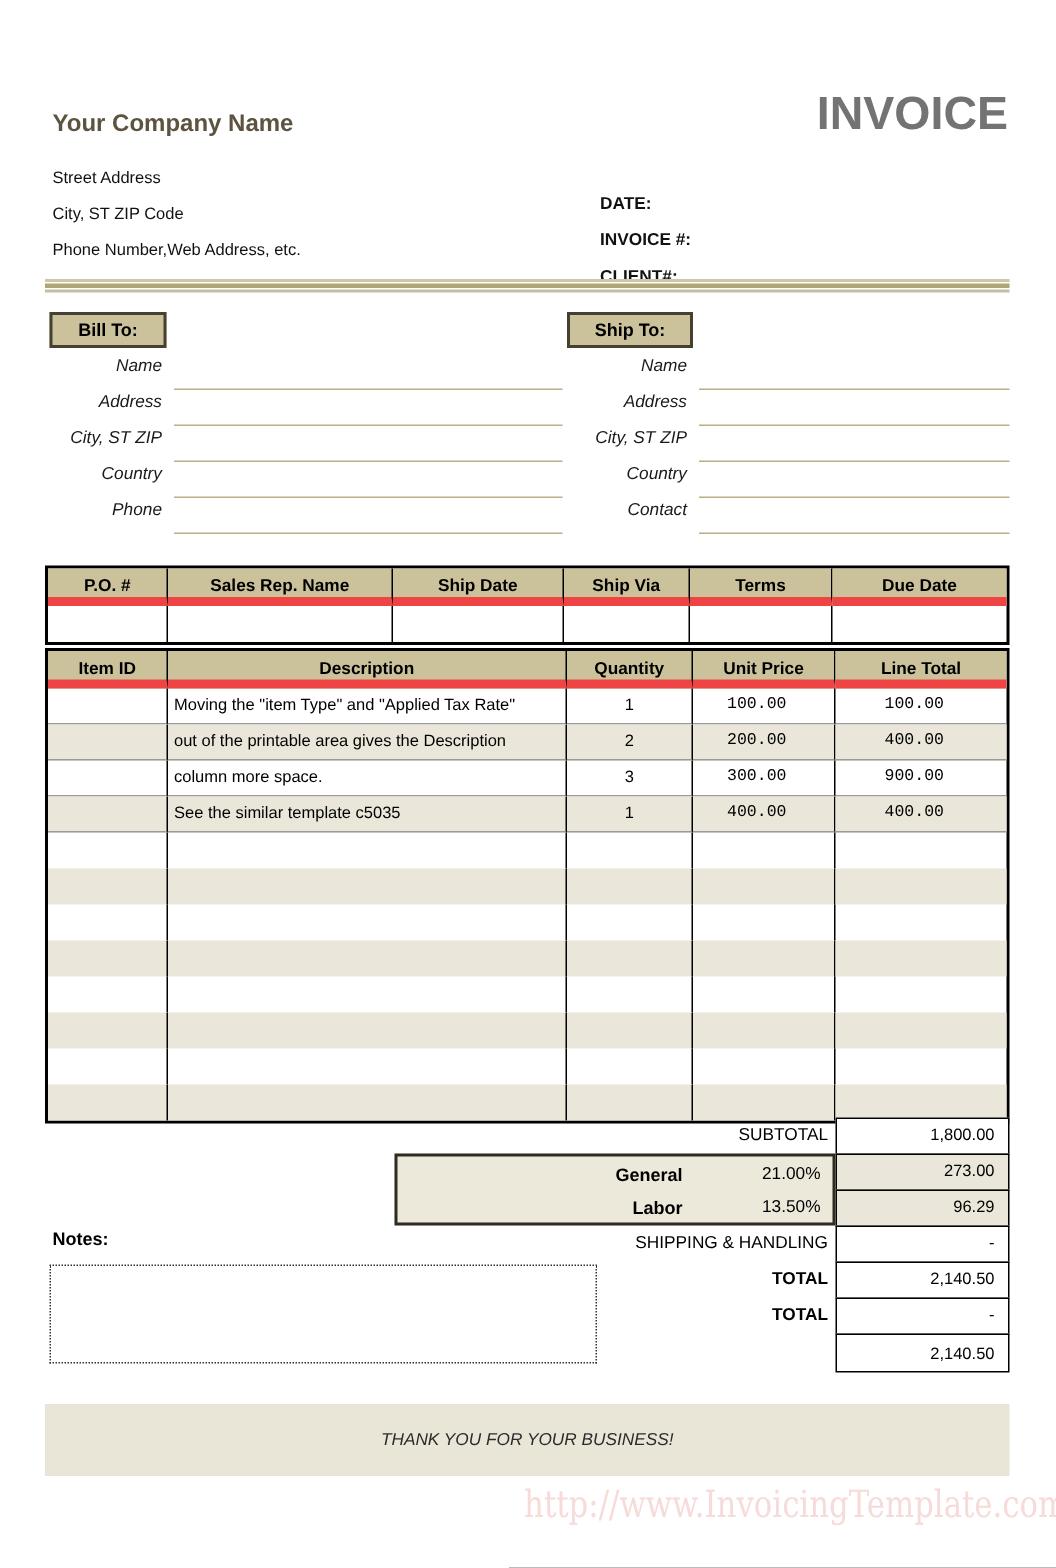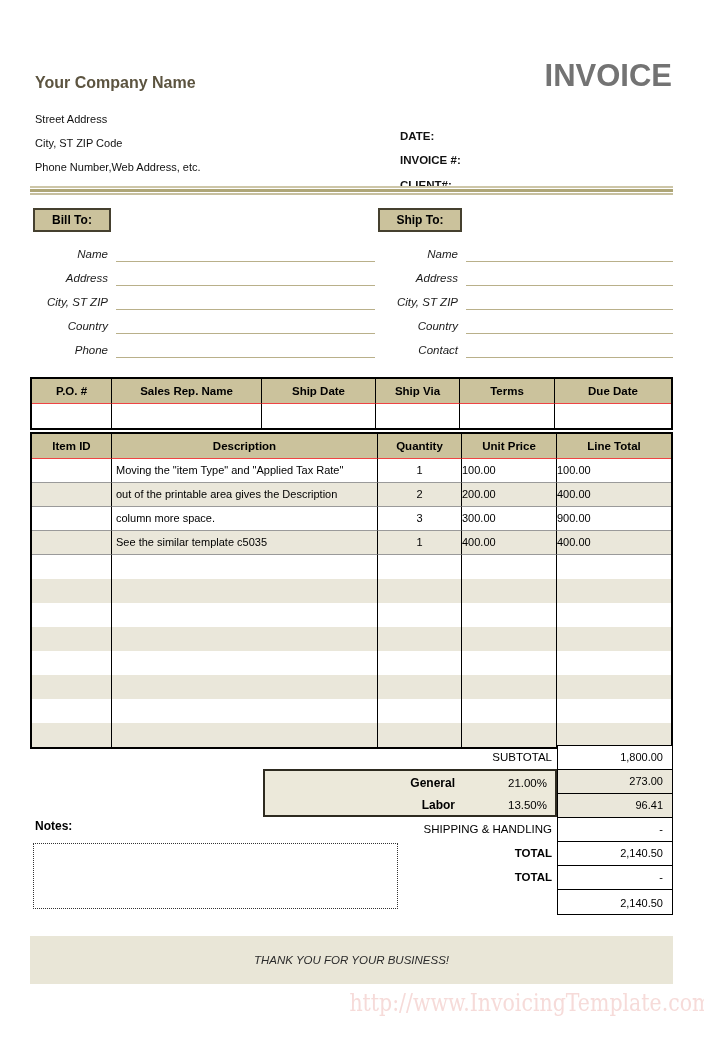--- a/index.html
+++ b/index.html
@@ -21,41 +21,41 @@
   .divider .g  { height:1px; background:#fff; }
   .divider .l2 { height:3px; background:#aea677; }
   .divider .l3 { height:2px; background:#c6bf9e; }
   
   .party-box {
     position:absolute; top:208px; height:24px; background:#cbc29c;
     border:2px solid #45402f; font-size:12px; font-weight:bold;
     display:flex; align-items:center; justify-content:center; color:#000;
   }
   .party-rows { position:absolute; top:238px; }
-  .prow { display:flex; align-items:flex-end; height:24px; }
+  .prow { display:flex; align-items:flex-start; height:24px; }
   .plabel { font-style:italic; font-size:11.5px; color:#1a1a1a; text-align:right; padding-bottom:2px; }
   .pline { flex:1; margin-left:8px; border-bottom:1px solid #b9b08a; height:22px; }
   
   .otable { position:absolute; left:30px; top:377px; width:643px; border:2px solid #000; background:#fff; }
   .itable { position:absolute; left:30px; top:432px; width:643px; border:2px solid #000; background:#fff; }
   .trow { display:grid; grid-template-columns:80px 266px 84px 95px 1fr; }
   .orow { display:grid; grid-template-columns:80px 150px 114px 84px 95px 1fr; }
   .thead > div {
     background:#cbc29c; font-size:11.5px; font-weight:bold; text-align:center;
-    height:25px; line-height:25px; border-right:1px solid #000; border-bottom:1px solid #ef4444;
+    height:25px; line-height:25px; border-right:1px solid #000; border-bottom:6px solid #ef4444;
   }
   .thead > div:last-child { border-right:none; }
   .cell { height:24px; line-height:23px; font-size:11px; border-right:1px solid #000; overflow:hidden; }
   .cell:last-child { border-right:none; }
   .orow .cell { height:24px; }
   .irow.sep .cell { border-bottom:1px solid #9a9a9a; height:24px; }
   .shade .cell { background:#eae7da; }
   .c-desc { padding-left:4px; text-align:left; }
   .c-qty { text-align:center; }
-  .c-num { text-align:left; padding-right:9px; }
+  .c-num { text-align:center; padding-right:9px;font-family:Liberation Mono, monospace; }
   
   .tlabel { position:absolute; left:250px; width:302px; height:24px; line-height:24px; font-size:11.5px; text-align:right; }
   .tlabel.b { font-weight:bold; }
   .vcell {
     position:absolute; left:557px; width:116px; height:25px; line-height:23px;
     border:1px solid #000; font-size:11px; text-align:right; padding-right:9px; background:#fff;
   }
   .vcell.shaded { background:#eae7da; }
   .taxbox { position:absolute; left:263px; top:769px; width:294px; height:48px; background:#ece9da; border:2px solid #2e2b20; }
   .tax-title { position:absolute; left:0; top:0; width:115px; height:44px; display:flex; align-items:center; justify-content:center; font-size:14px; font-weight:bold; }
@@ -268,21 +268,21 @@
   <div class="tlabel" style="top:745px;">SUBTOTAL</div>
   <div class="vcell" style="top:745px;">1,800.00</div>
 
   <div class="taxbox">
     <div class="taxname" style="top:1px;">General</div>
     <div class="taxrate" style="top:1px;text-align:right;">21.00%</div>
     <div class="taxname" style="top:23px;">Labor</div>
     <div class="taxrate" style="top:23px;">13.50%</div>
   </div>
   <div class="vcell shaded" style="top:769px;">273.00</div>
-  <div class="vcell shaded" style="top:793px;">96.41</div>
+  <div class="vcell shaded" style="top:793px;">96.29</div>
 
   <div class="tlabel" style="top:817px;">SHIPPING &amp; HANDLING</div>
   <div class="vcell" style="top:817px;">-</div>
 
   <div class="tlabel b" style="top:841px;">TOTAL</div>
   <div class="vcell" style="top:841px;">2,140.50</div>
 
   <div class="tlabel b" style="top:865px;">TOTAL</div>
   <div class="vcell" style="top:865px;">-</div>
 

